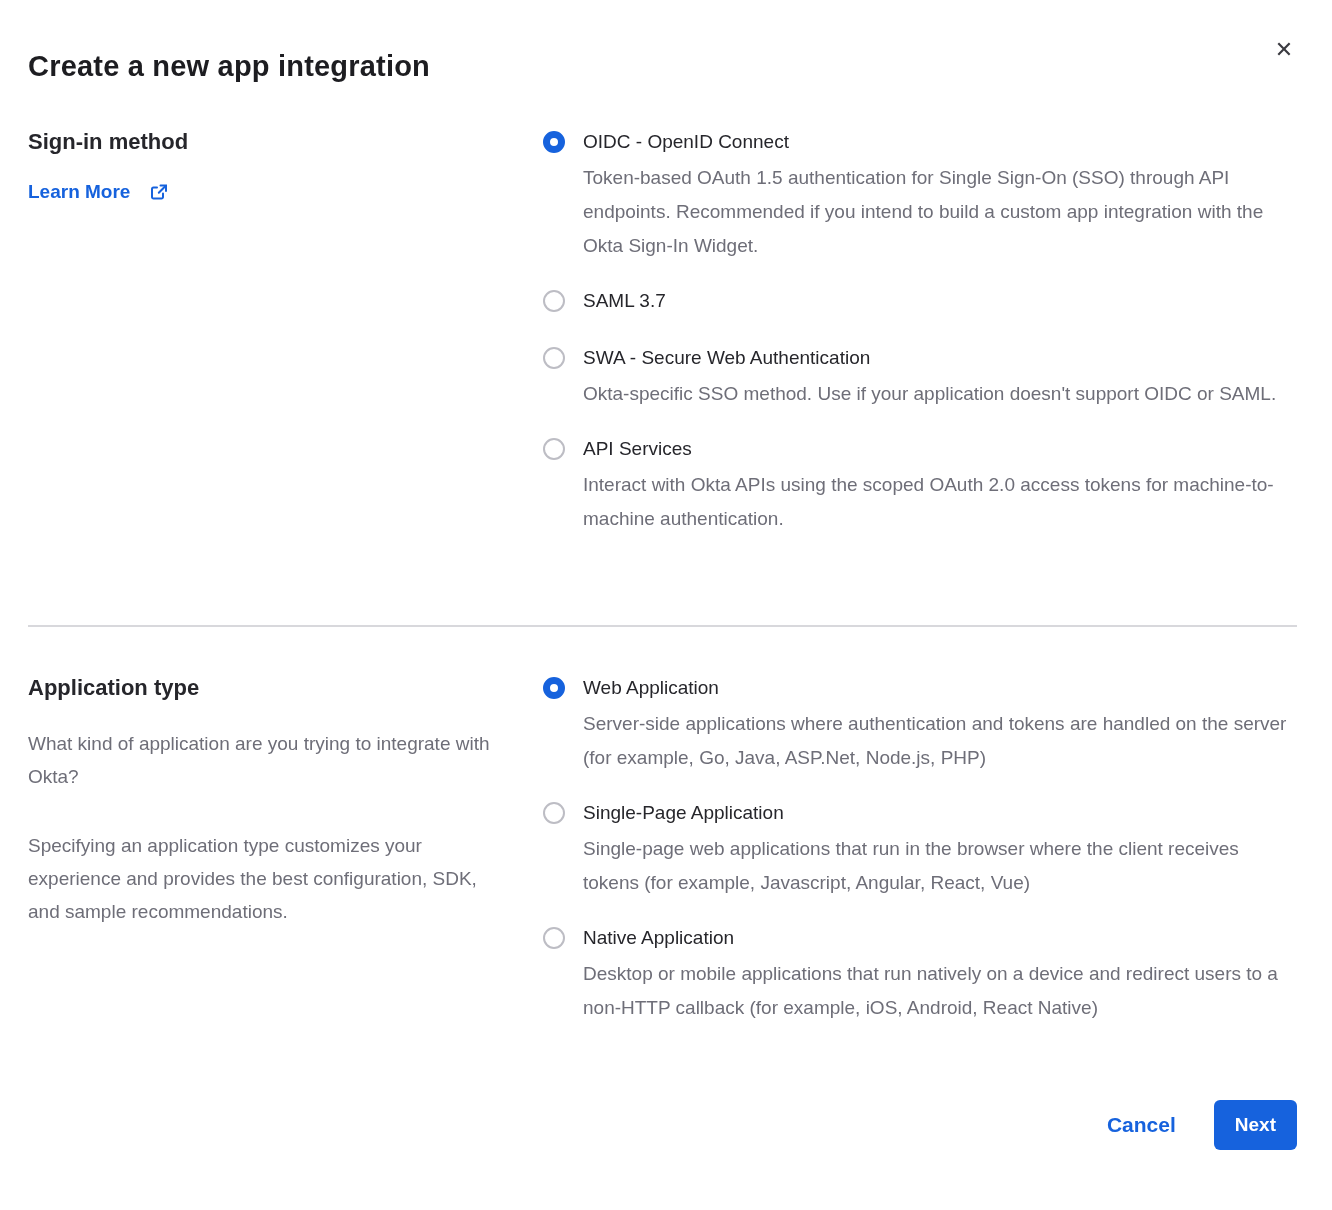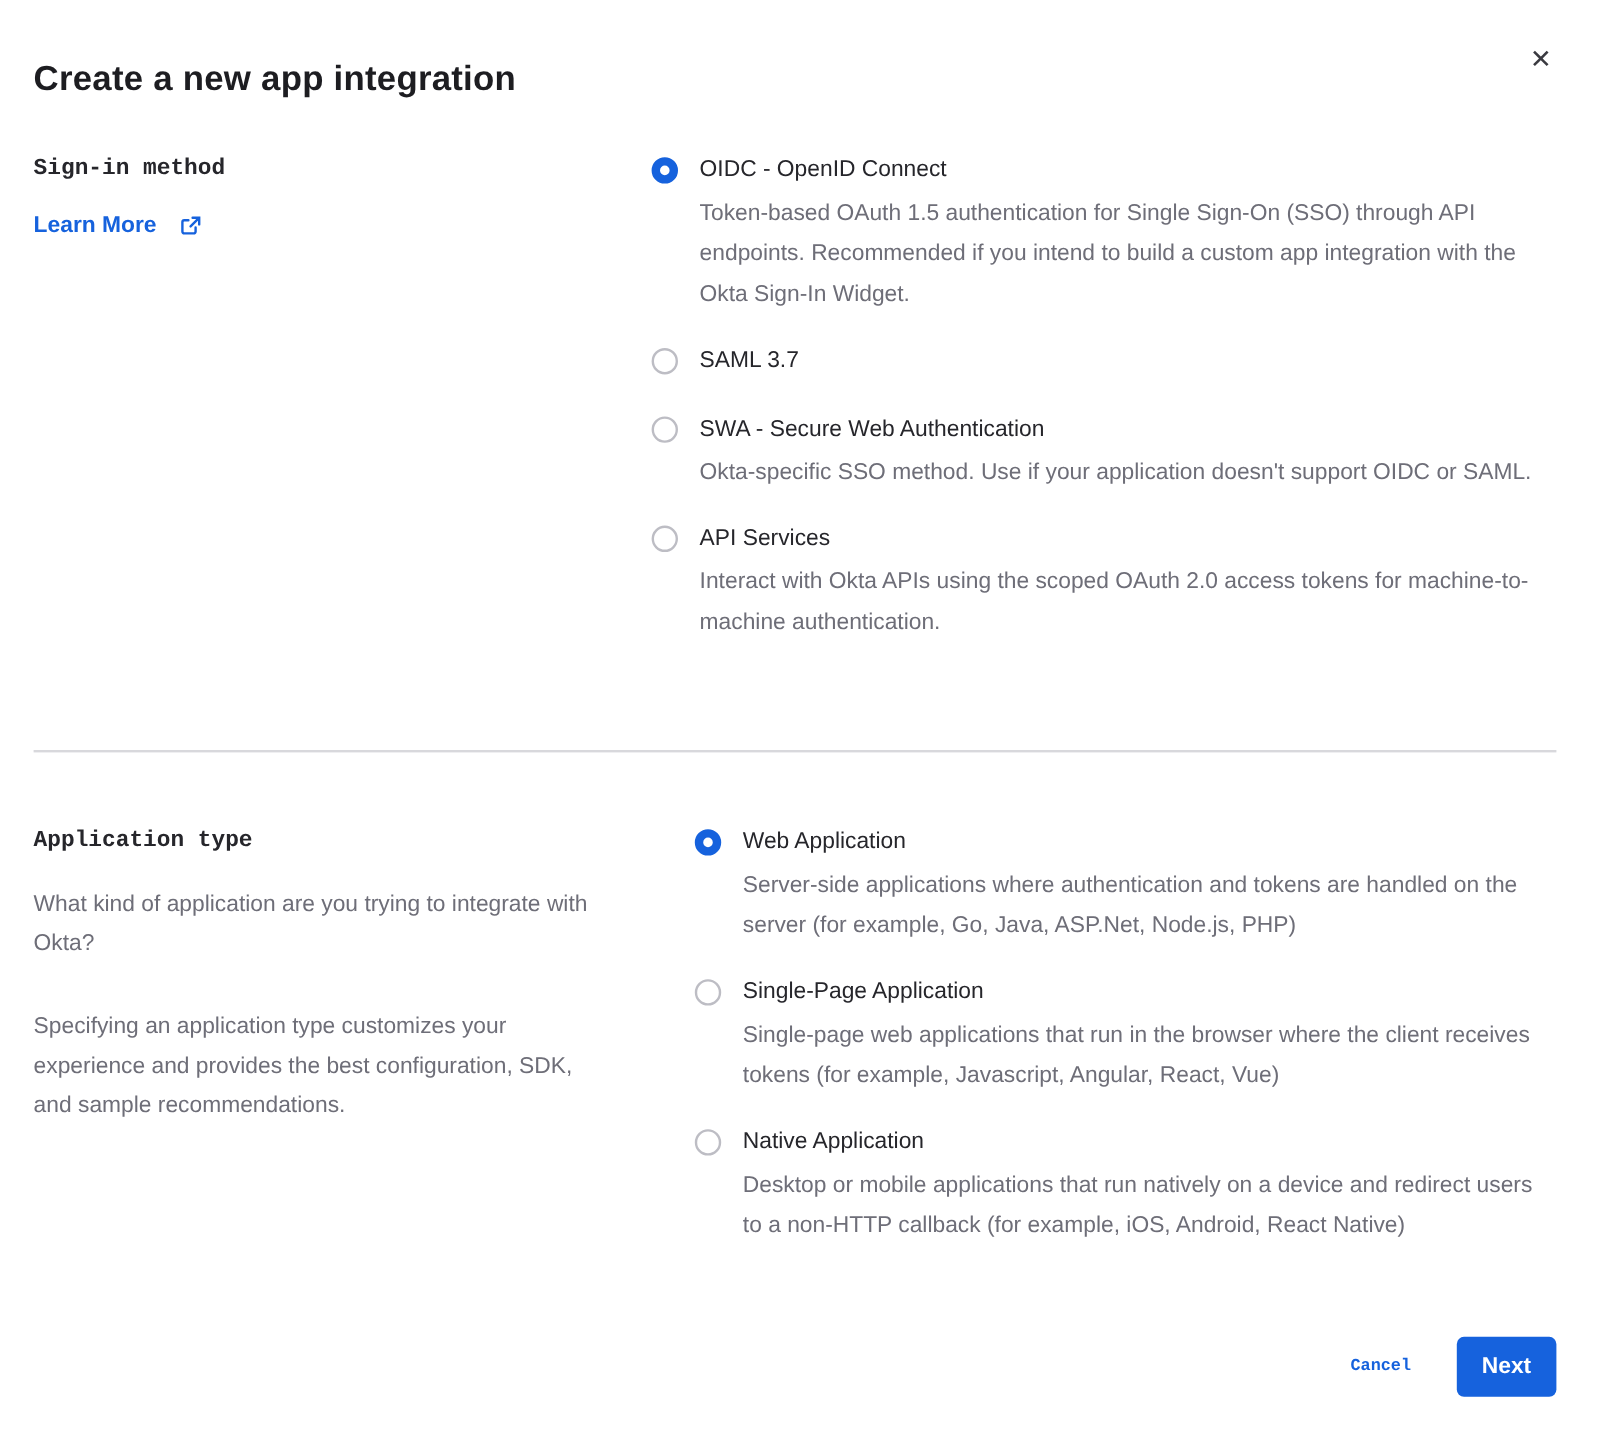--- a/index.html
+++ b/index.html
@@ -24,21 +24,21 @@
   }
   h1.dialog-title{
     padding-top:50px;font-size:29px;font-weight:bold;color:var(--heading);
     letter-spacing:.2px;
   }
   .section-row{
     display:grid;grid-template-columns:515px 1fr;align-items:start;
     margin-top:46px;
   }
   .section-left h2{
-    font-size:19px;font-weight:bold;color:var(--label);margin-bottom:26px;font-family:Liberation Mono, monospace;
+    font-size:22px;font-weight:bold;color:var(--label);margin-bottom:26px;
   }
   .learn-more{
     display:inline-flex;align-items:center;gap:20px;
     color:var(--accent);font-size:19px;font-weight:600;text-decoration:none;cursor:pointer;
   }
   .learn-more svg{display:block;}
   .section-left p{
     font-size:19px;line-height:33px;color:var(--desc);max-width:475px;
   }
   .section-left p + p{margin-top:36px;}
@@ -58,22 +58,22 @@
   }
   hr.section-divider{
     border:none;border-top:2px solid var(--divider);
     margin:64px 0 0 0;
   }
   .footer{
     display:flex;justify-content:flex-end;align-items:center;gap:38px;
     margin-top:50px;padding-bottom:46px;
   }
   .cancel-link{
-    background:none;border:none;color:var(--accent);font-size:14px;font-weight:bold;
-    cursor:pointer;font-family:Liberation Mono, monospace;
+    background:none;border:none;color:var(--accent);font-size:21px;font-weight:bold;
+    cursor:pointer;font-family:Liberation Sans, sans-serif;
   }
   .next-btn{
     background:var(--accent);border:none;border-radius:6px;color:#fff;
     font-size:19px;font-weight:bold;padding:14px 21px;cursor:pointer;
     font-family:"Liberation Sans",sans-serif;
   }
 </style>
 </head>
 <body>
 
@@ -127,21 +127,21 @@
         <div>
           <div class="option-label">API Services</div>
           <div class="option-desc">Interact with Okta APIs using the scoped OAuth 2.0 access tokens for machine-to-machine authentication.</div>
         </div>
       </div>
     </div>
   </div>
 
   <hr class="section-divider">
 
-  <div class="section-row" style="margin-top:62px;gap:36px;">
+  <div class="section-row" style="margin-top:48px;">
     <div class="section-left">
       <h2>Application type</h2>
       <p>What kind of application are you trying to integrate with Okta?</p>
       <p>Specifying an application type customizes your experience and provides the best configuration, SDK, and sample recommendations.</p>
     </div>
 
     <div class="section-right">
       <div class="option">
         <span class="radio selected"></span>
         <div>

